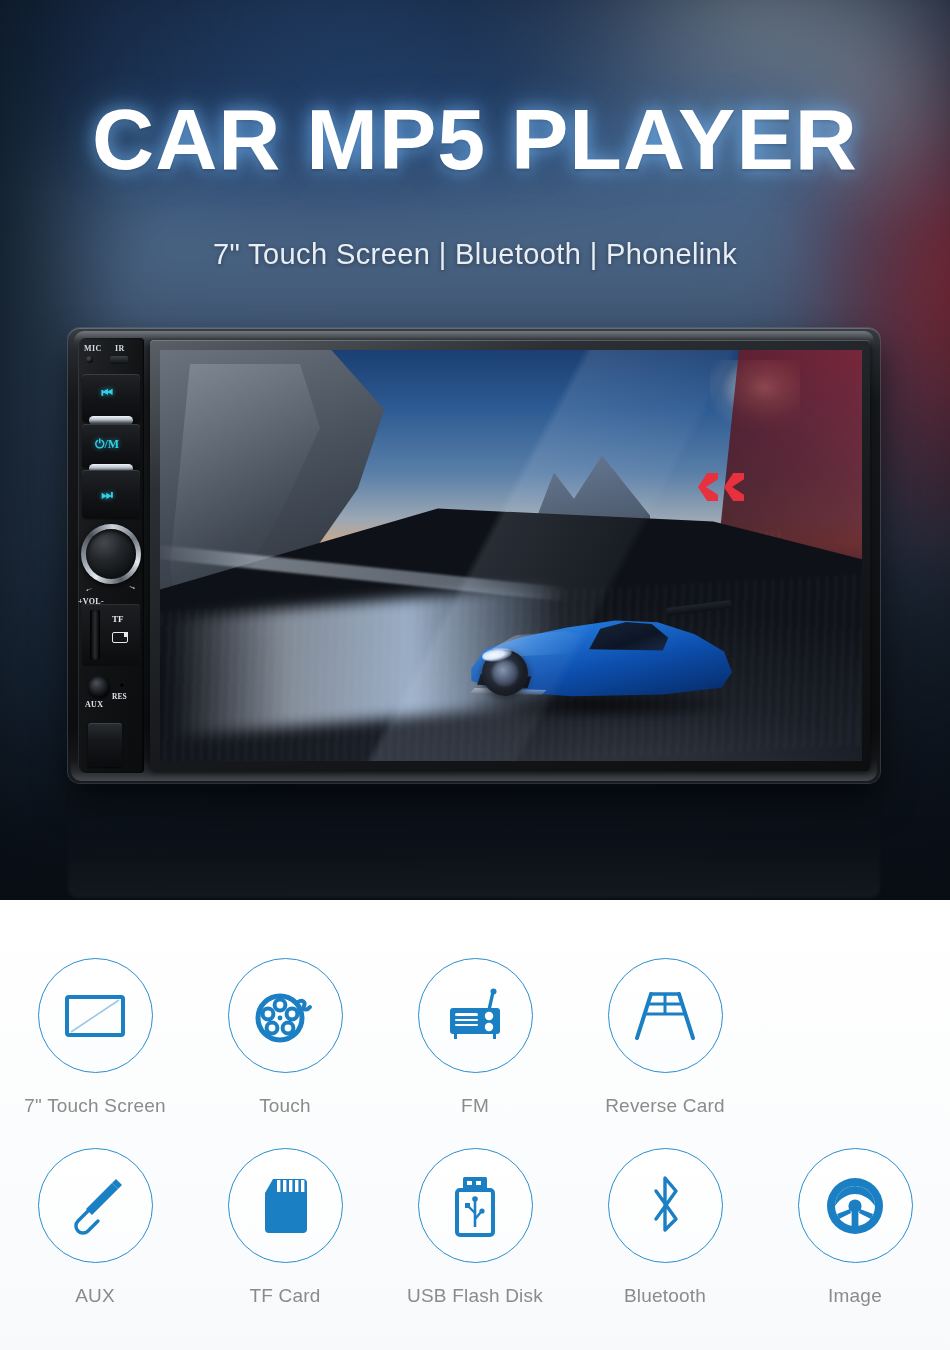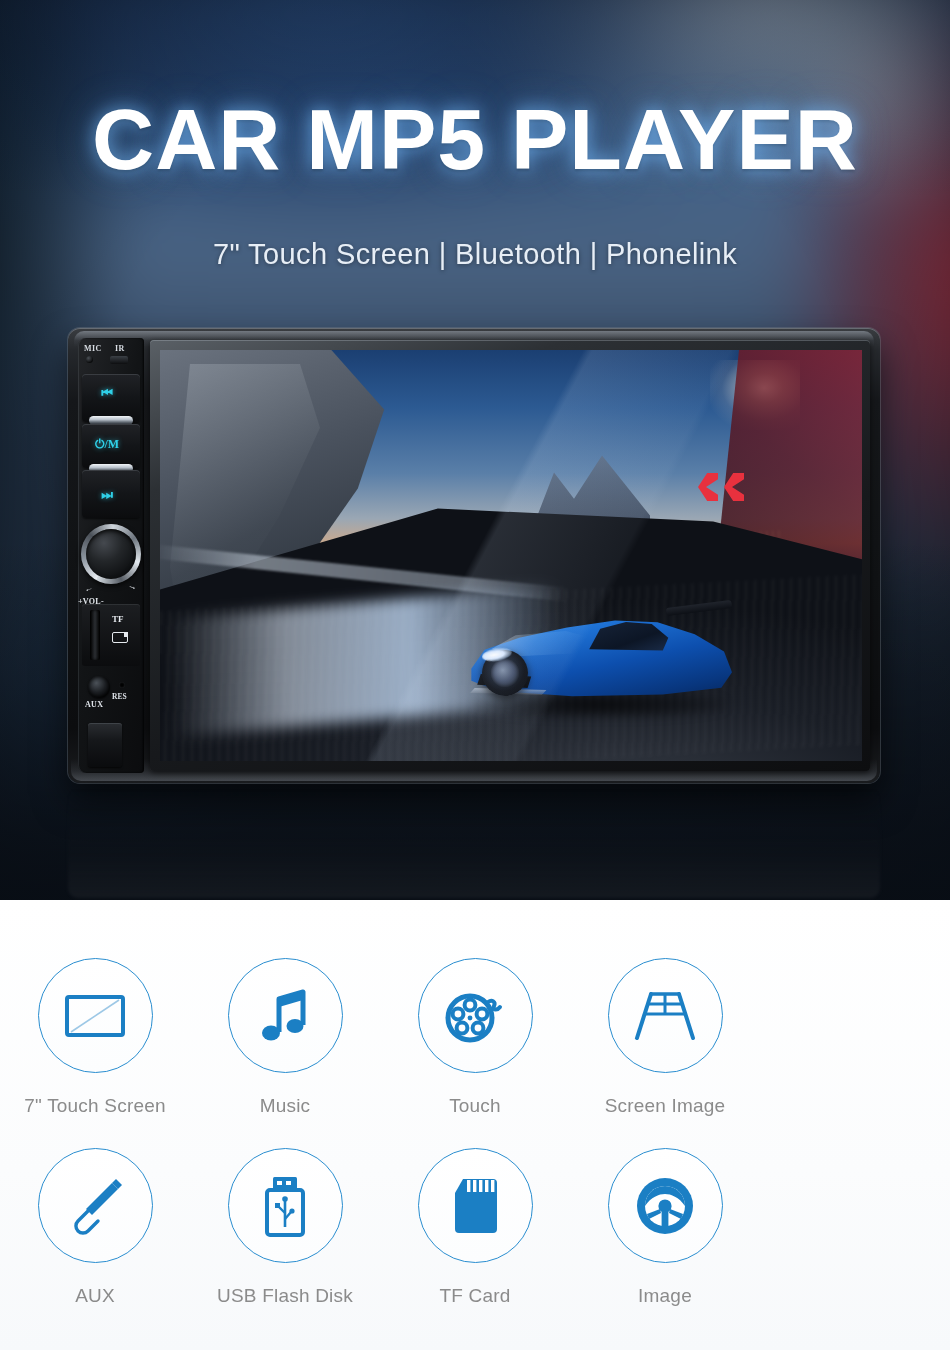--- a/index.html
+++ b/index.html
@@ -523,76 +523,96 @@
     <div class="feat-cell">
       <div class="feat-circle">
         <svg width="62" height="44" viewBox="0 0 62 44">
           <rect x="3" y="3" width="56" height="38" rx="2" fill="none" stroke="#1b7fc4" stroke-width="4"></rect>
           <line x1="7" y1="38" x2="55" y2="6" stroke="#9dc8e6" stroke-width="1.6"></line>
         </svg>
       </div>
       <div class="feat-label">7" Touch Screen</div>
     </div>
 
-    <div class="feat-cell">
-      <div class="feat-circle">
-        <svg width="52" height="56" viewBox="0 0 52 56">
-          <path d="M20 44V11l24-7v33" fill="none" stroke="#1b7fc4" stroke-width="5" stroke-linejoin="round"></path>
-          <path d="M20 11l24-7v8l-24 7z" fill="#1b7fc4"></path>
-          <ellipse cx="12" cy="45" rx="9" ry="7.5" fill="#1b7fc4"></ellipse>
-          <ellipse cx="36" cy="38" rx="8.5" ry="7" fill="#1b7fc4"></ellipse>
-        </svg>
-      </div>
-      <div class="feat-label">Music</div>
-    </div>
 
     <div class="feat-cell">
       <div class="feat-circle">
         <svg width="62" height="56" viewBox="0 0 62 56">
           <circle cx="26" cy="30" r="22" fill="none" stroke="#1b7fc4" stroke-width="5"></circle>
           <circle cx="26" cy="17" r="5.4" fill="none" stroke="#1b7fc4" stroke-width="4"></circle>
           <circle cx="38" cy="26" r="5.4" fill="none" stroke="#1b7fc4" stroke-width="4"></circle>
           <circle cx="34" cy="40" r="5.4" fill="none" stroke="#1b7fc4" stroke-width="4"></circle>
           <circle cx="18" cy="40" r="5.4" fill="none" stroke="#1b7fc4" stroke-width="4"></circle>
           <circle cx="14" cy="26" r="5.4" fill="none" stroke="#1b7fc4" stroke-width="4"></circle>
           <circle cx="26" cy="30" r="2.4" fill="#1b7fc4"></circle>
           <path d="M44 14c4-3 8 0 6 4s3 5 6 1" fill="none" stroke="#1b7fc4" stroke-width="4" stroke-linecap="round"></path>
         </svg>
       </div>
       <div class="feat-label">Touch</div>
     </div>
 
+    <div class="feat-cell">
+      <div class="feat-circle">
+        <svg width="62" height="56" viewBox="0 0 62 56">
+          <line x1="45" y1="22" x2="49" y2="4" stroke="#1b7fc4" stroke-width="3.4" stroke-linecap="round"></line>
+          <circle cx="49.5" cy="3.5" r="3" fill="#1b7fc4"></circle>
+          <rect x="6" y="20" width="50" height="26" rx="3" fill="#1b7fc4"></rect>
+          <rect x="11" y="25" width="23" height="3" rx="1.5" fill="#ffffff"></rect>
+          <rect x="11" y="31" width="23" height="2" rx="1" fill="#ffffff"></rect>
+          <rect x="11" y="36" width="23" height="2" rx="1" fill="#ffffff"></rect>
+          <circle cx="45" cy="28" r="4.2" fill="#ffffff"></circle>
+          <circle cx="45" cy="39" r="4.2" fill="#ffffff"></circle>
+          <rect x="10" y="46" width="3" height="5" fill="#1b7fc4"></rect>
+          <rect x="49" y="46" width="3" height="5" fill="#1b7fc4"></rect>
+        </svg>
+      </div>
+      <div class="feat-label">FM</div>
+    </div>
 
     <div class="feat-cell">
       <div class="feat-circle">
         <svg width="64" height="48" viewBox="0 0 64 48">
           <path d="M18 2L4 46" fill="none" stroke="#1b7fc4" stroke-width="4" stroke-linecap="round"></path>
           <path d="M46 2l14 44" fill="none" stroke="#1b7fc4" stroke-width="4" stroke-linecap="round"></path>
           <path d="M18 2h28" fill="none" stroke="#1b7fc4" stroke-width="3.4" stroke-linecap="round"></path>
           <path d="M15 12h34" fill="none" stroke="#1b7fc4" stroke-width="3" stroke-linecap="round"></path>
           <path d="M12 22h40" fill="none" stroke="#1b7fc4" stroke-width="3" stroke-linecap="round"></path>
           <path d="M32 2v20" fill="none" stroke="#1b7fc4" stroke-width="3"></path>
         </svg>
       </div>
-      <div class="feat-label">Screen Image</div>
+      <div class="feat-label">Reverse Card</div>
     </div>
 
   </div>
 
   <div class="feat-row row-2">
 
     <div class="feat-cell">
       <div class="feat-circle">
         <svg width="58" height="58" viewBox="0 0 58 58">
           <path d="M46 6 L52 12 L26 38 L20 32 Z" fill="#1b7fc4"></path>
           <path d="M50 2 L56 8 L52 12 L46 6 Z" fill="#1b7fc4"></path>
           <path d="M22 34 L12 44 a7 7 0 1 0 10 10 L32 44" fill="none" stroke="#1b7fc4" stroke-width="3.4" stroke-linecap="round"></path>
         </svg>
       </div>
       <div class="feat-label">AUX</div>
+    </div>
+
+    <div class="feat-cell">
+      <div class="feat-circle">
+        <svg width="48" height="58" viewBox="0 0 48 58">
+          <path d="M12 2 h30 a4 4 0 0 1 4 4 v46 a4 4 0 0 1 -4 4 h-34 a4 4 0 0 1 -4 -4 v-36 z" fill="#1b7fc4"></path>
+          <rect x="16" y="3" width="3.4" height="12" fill="#ffffff"></rect>
+          <rect x="22" y="3" width="3.4" height="12" fill="#ffffff"></rect>
+          <rect x="28" y="3" width="3.4" height="12" fill="#ffffff"></rect>
+          <rect x="34" y="3" width="3.4" height="12" fill="#ffffff"></rect>
+          <rect x="40" y="3" width="3.4" height="12" fill="#ffffff"></rect>
+        </svg>
+      </div>
+      <div class="feat-label">TF Card</div>
     </div>
 
     <div class="feat-cell">
       <div class="feat-circle">
         <svg width="46" height="62" viewBox="0 0 46 62">
           <rect x="11" y="2" width="24" height="13" rx="1.5" fill="#1b7fc4"></rect>
           <rect x="15" y="6" width="5" height="4" fill="#ffffff"></rect>
           <rect x="24" y="6" width="5" height="4" fill="#ffffff"></rect>
           <rect x="5" y="15" width="36" height="45" rx="3" fill="none" stroke="#1b7fc4" stroke-width="4"></rect>
           <line x1="23" y1="26" x2="23" y2="52" stroke="#1b7fc4" stroke-width="2.6"></line>
@@ -601,32 +621,26 @@
           <rect x="13" y="28" width="5" height="5" fill="#1b7fc4"></rect>
           <path d="M23 44 l6 -7" stroke="#1b7fc4" stroke-width="2.4" fill="none"></path>
           <circle cx="30" cy="36" r="2.6" fill="#1b7fc4"></circle>
         </svg>
       </div>
       <div class="feat-label">USB Flash Disk</div>
     </div>
 
     <div class="feat-cell">
       <div class="feat-circle">
-        <svg width="48" height="58" viewBox="0 0 48 58">
-          <path d="M12 2 h30 a4 4 0 0 1 4 4 v46 a4 4 0 0 1 -4 4 h-34 a4 4 0 0 1 -4 -4 v-36 z" fill="#1b7fc4"></path>
-          <rect x="16" y="3" width="3.4" height="12" fill="#ffffff"></rect>
-          <rect x="22" y="3" width="3.4" height="12" fill="#ffffff"></rect>
-          <rect x="28" y="3" width="3.4" height="12" fill="#ffffff"></rect>
-          <rect x="34" y="3" width="3.4" height="12" fill="#ffffff"></rect>
-          <rect x="40" y="3" width="3.4" height="12" fill="#ffffff"></rect>
-        </svg>
-      </div>
-      <div class="feat-label">TF Card</div>
-    </div>
-
+        <svg width="46" height="66" viewBox="0 0 46 66">
+          <path d="M14 18 L34 46 L23 57 V5 L34 18 L14 46" fill="none" stroke="#1b7fc4" stroke-width="3.4" stroke-linejoin="round" stroke-linecap="round"></path>
+        </svg>
+      </div>
+      <div class="feat-label">Bluetooth</div>
+    </div>
 
     <div class="feat-cell">
       <div class="feat-circle">
         <svg width="62" height="62" viewBox="0 0 62 62">
           <circle cx="31" cy="31" r="28" fill="#1b7fc4"></circle>
           <circle cx="31" cy="31" r="20" fill="#ffffff"></circle>
           <path d="M11 31 a20 20 0 0 1 40 0 c-6 -9 -14 -12 -20 -12 s-14 3 -20 12z" fill="#1b7fc4"></path>
           <circle cx="31" cy="31" r="6.6" fill="#1b7fc4"></circle>
           <rect x="27.6" y="34" width="6.8" height="17" fill="#1b7fc4"></rect>
           <path d="M13 39 L26 34 L27 38 L15 44 Z" fill="#1b7fc4"></path>

